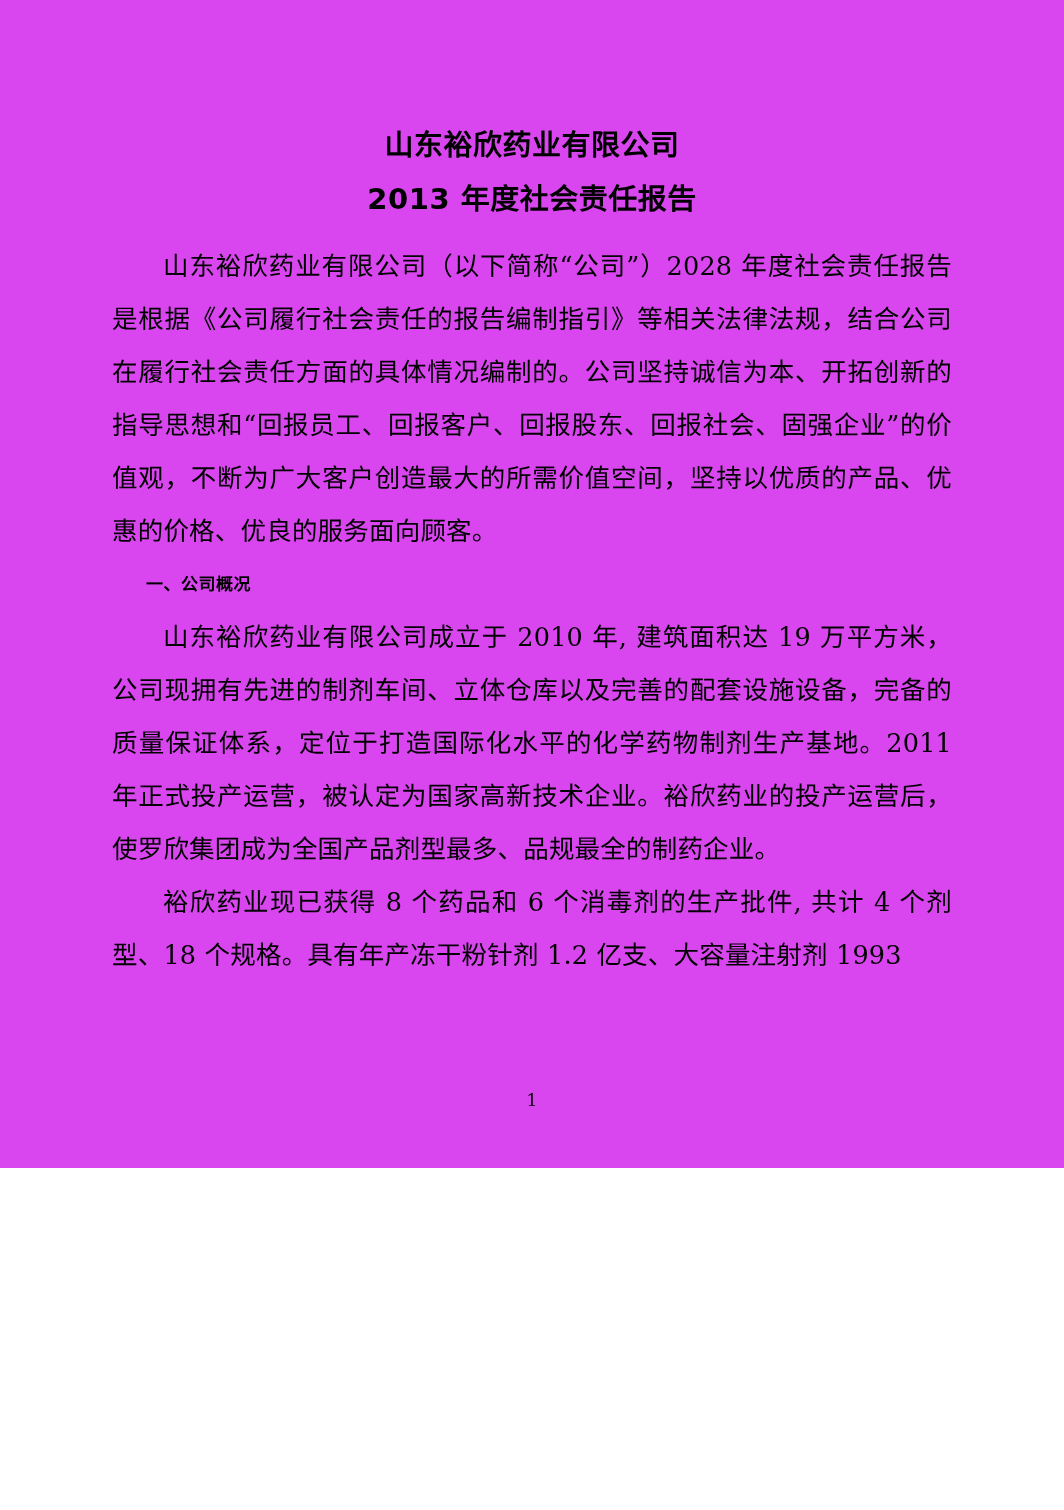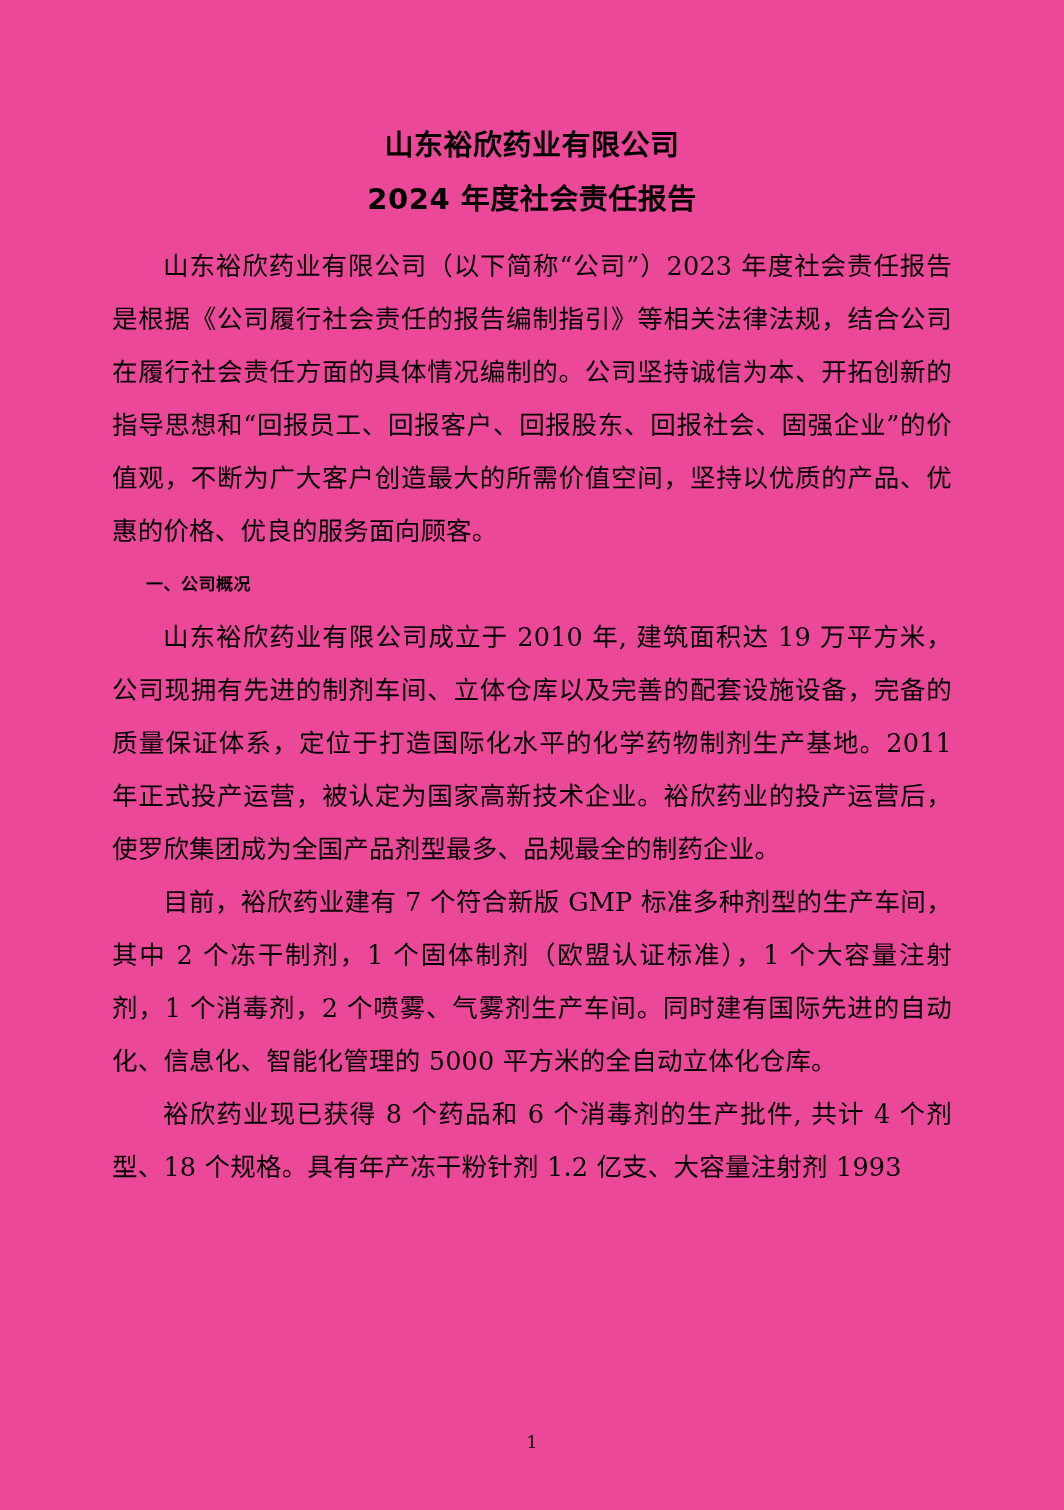--- a/index.html
+++ b/index.html
@@ -2,23 +2,23 @@
 <html lang="zh-CN"><head>
 <meta charset="utf-8">
 <style>
   html, body {
     margin: 0;
     padding: 0;
     background: #ffffff;
   }
   .page {
     width: 1064px;
-    height: 1510px;
+    height: 1168px;
     position: relative;
-    background: #ec4899;
+    background: #d946ef;
     box-sizing: border-box;
     padding: 118px 112px 60px 112px;
     font-family: "DejaVu Serif", "Liberation Serif", serif;
     color: #000000;
     overflow: hidden;
   }
   .doc-title {
     text-align: center;
     font-family: "DejaVu Sans", "Liberation Sans", sans-serif;
     font-weight: bold;
@@ -65,27 +65,26 @@
     color: #000;
   }
 </style>
 </head>
 <body>
 
 <div class="page">
 
   <h1 class="doc-title">山东裕欣药业有限公司</h1>
 
-  <h2 class="doc-subtitle">2024 年度社会责任报告</h2>
+  <h2 class="doc-subtitle">2013 年度社会责任报告</h2>
 
-  <p class="para">山东裕欣药业有限公司（以下简称“公司”）2023 年度社会责任报告是根据《公司履行社会责任的报告编制指引》等相关法律法规，结合公司在履行社会责任方面的具体情况编制的。公司坚持诚信为本、开拓创新的指导思想和“回报员工、回报客户、回报股东、回报社会、固强企业”的价值观，不断为广大客户创造最大的所需价值空间，坚持以优质的产品、优惠的价格、优良的服务面向顾客。</p>
+  <p class="para">山东裕欣药业有限公司（以下简称“公司”）2028 年度社会责任报告是根据《公司履行社会责任的报告编制指引》等相关法律法规，结合公司在履行社会责任方面的具体情况编制的。公司坚持诚信为本、开拓创新的指导思想和“回报员工、回报客户、回报股东、回报社会、固强企业”的价值观，不断为广大客户创造最大的所需价值空间，坚持以优质的产品、优惠的价格、优良的服务面向顾客。</p>
 
   <h3 class="section-heading">一、公司概况</h3>
 
   <p class="para">山东裕欣药业有限公司成立于 2010 年, 建筑面积达 19 万平方米，公司现拥有先进的制剂车间、立体仓库以及完善的配套设施设备，完备的质量保证体系，定位于打造国际化水平的化学药物制剂生产基地。2011 年正式投产运营，被认定为国家高新技术企业。裕欣药业的投产运营后，使罗欣集团成为全国产品剂型最多、品规最全的制药企业。</p>
 
-  <p class="para">目前，裕欣药业建有 7 个符合新版 GMP 标准多种剂型的生产车间，其中 2 个冻干制剂，1 个固体制剂（欧盟认证标准），1 个大容量注射剂，1 个消毒剂，2 个喷雾、气雾剂生产车间。同时建有国际先进的自动化、信息化、智能化管理的 5000 平方米的全自动立体化仓库。</p>
 
   <p class="para">裕欣药业现已获得 8 个药品和 6 个消毒剂的生产批件, 共计 4 个剂型、18 个规格。具有年产冻干粉针剂 1.2 亿支、大容量注射剂 1993</p>
 
   <div class="page-number">1</div>
 
 </div>
 
 </body></html>

